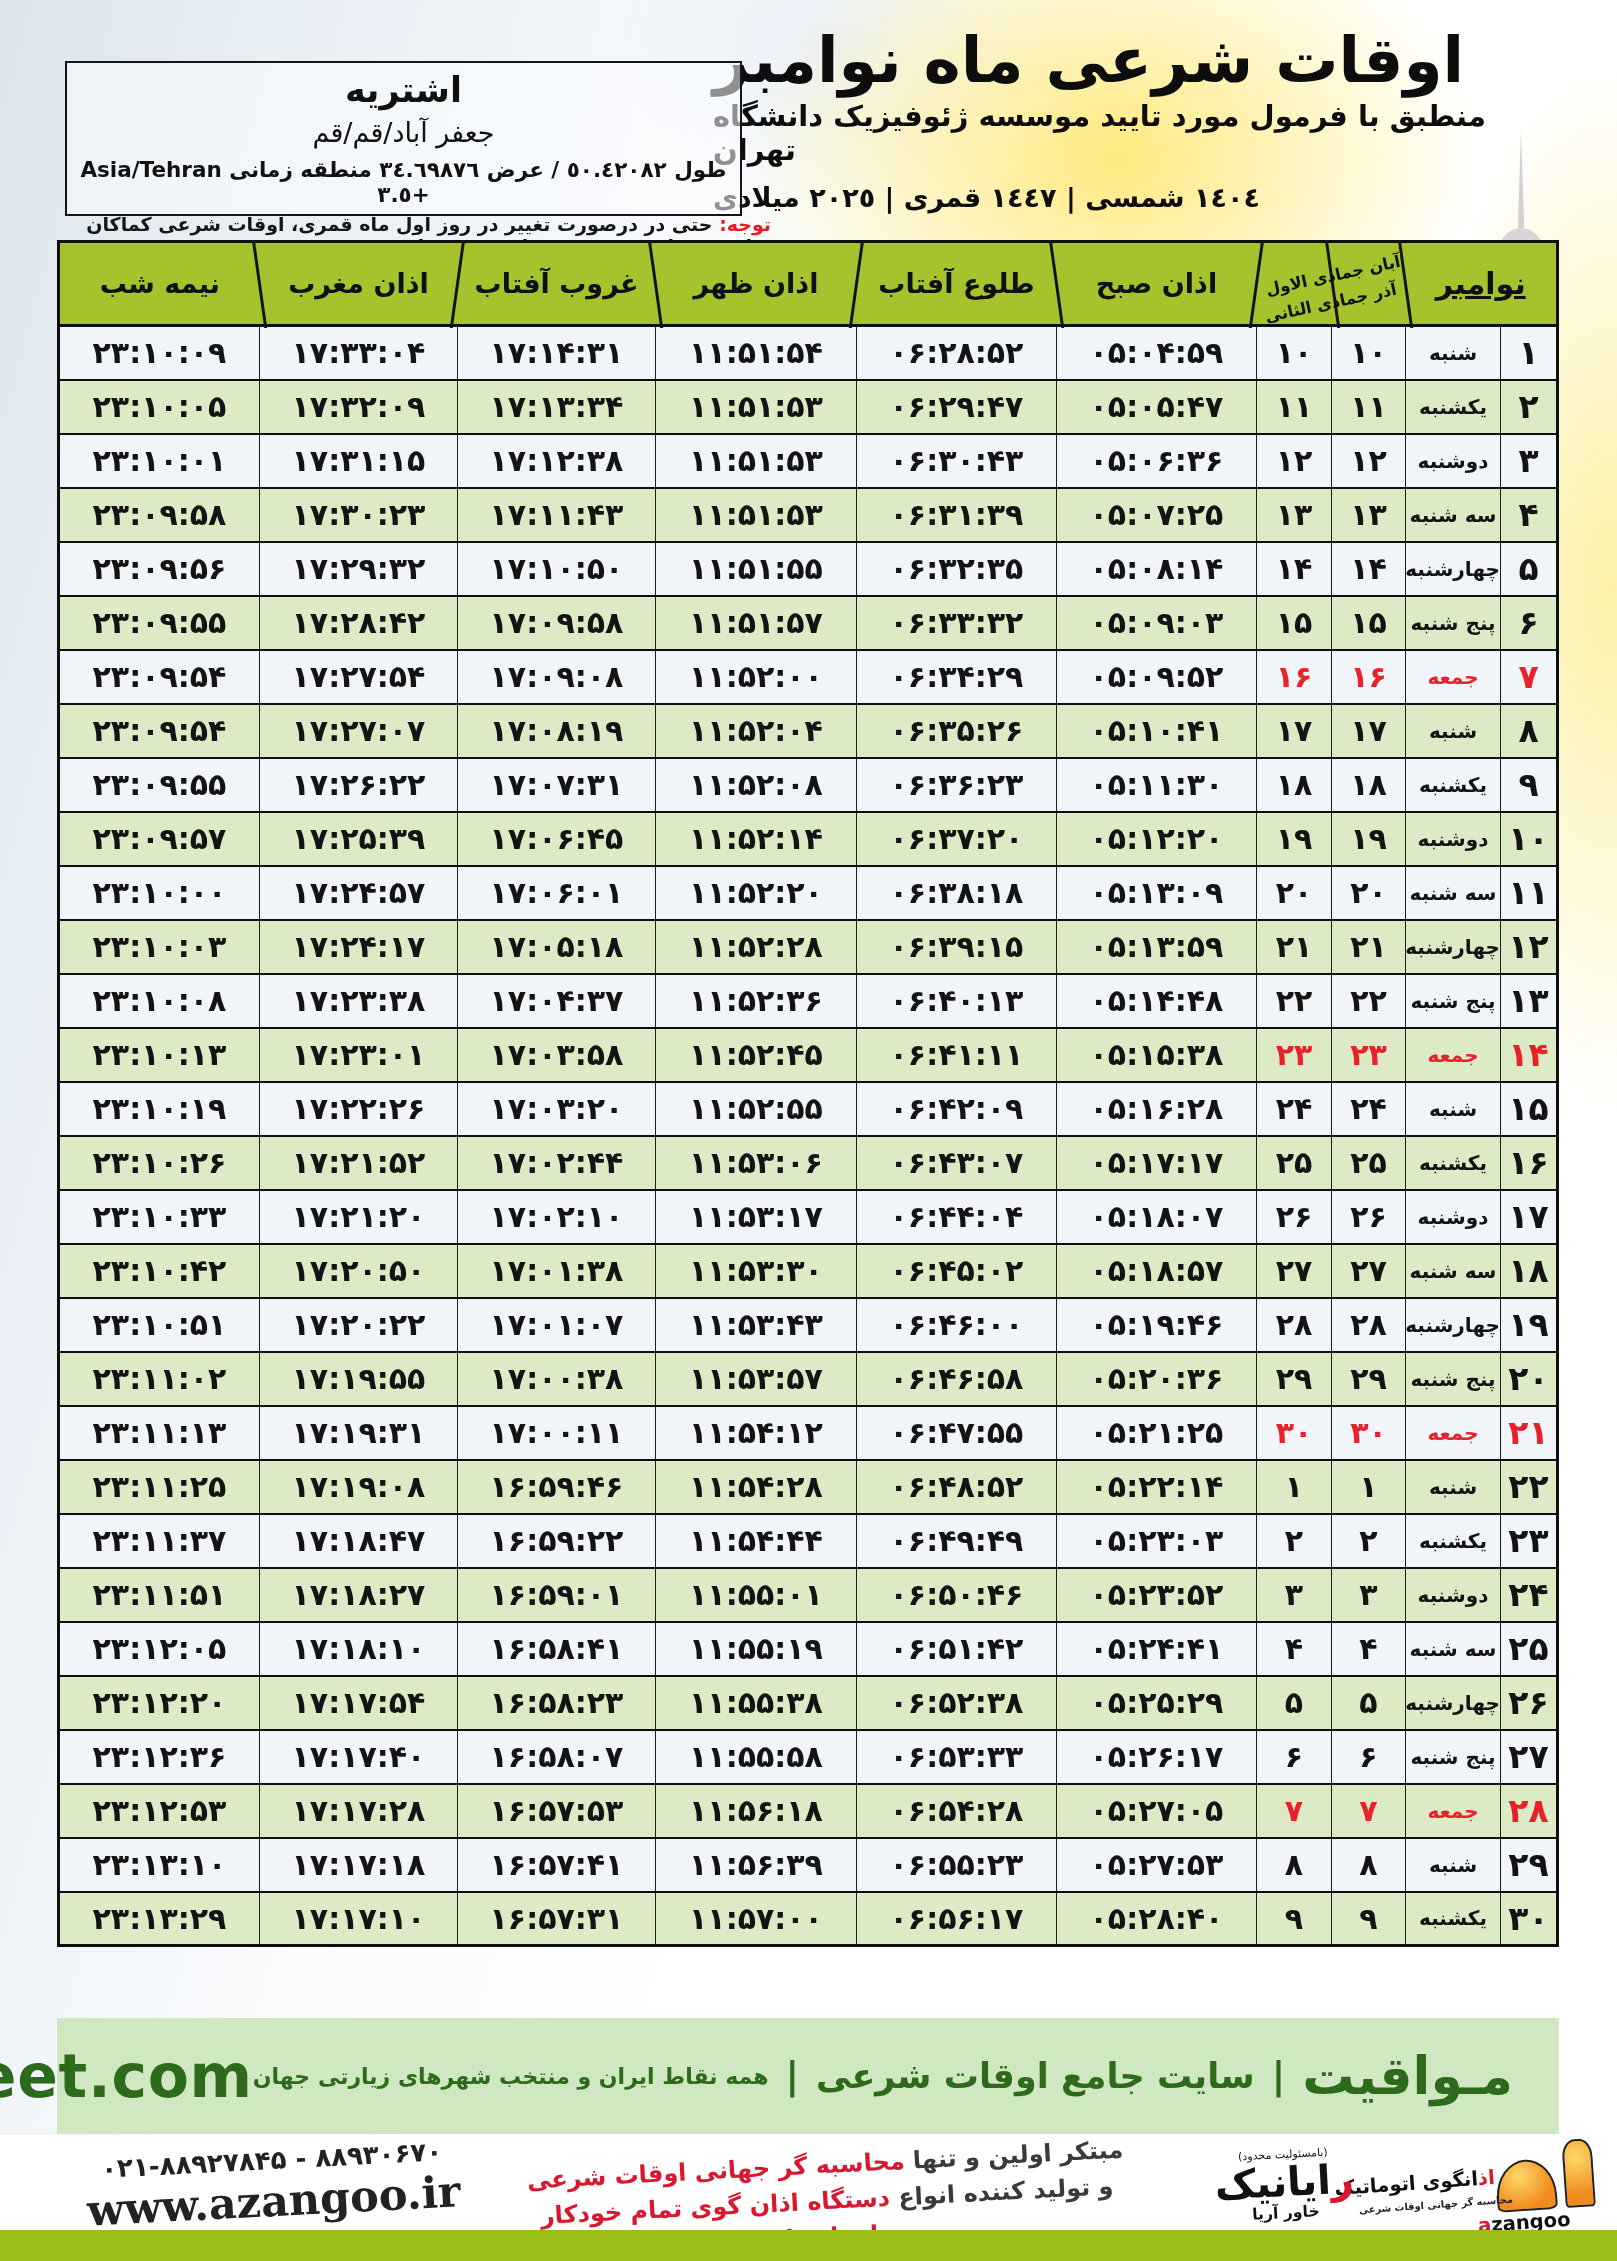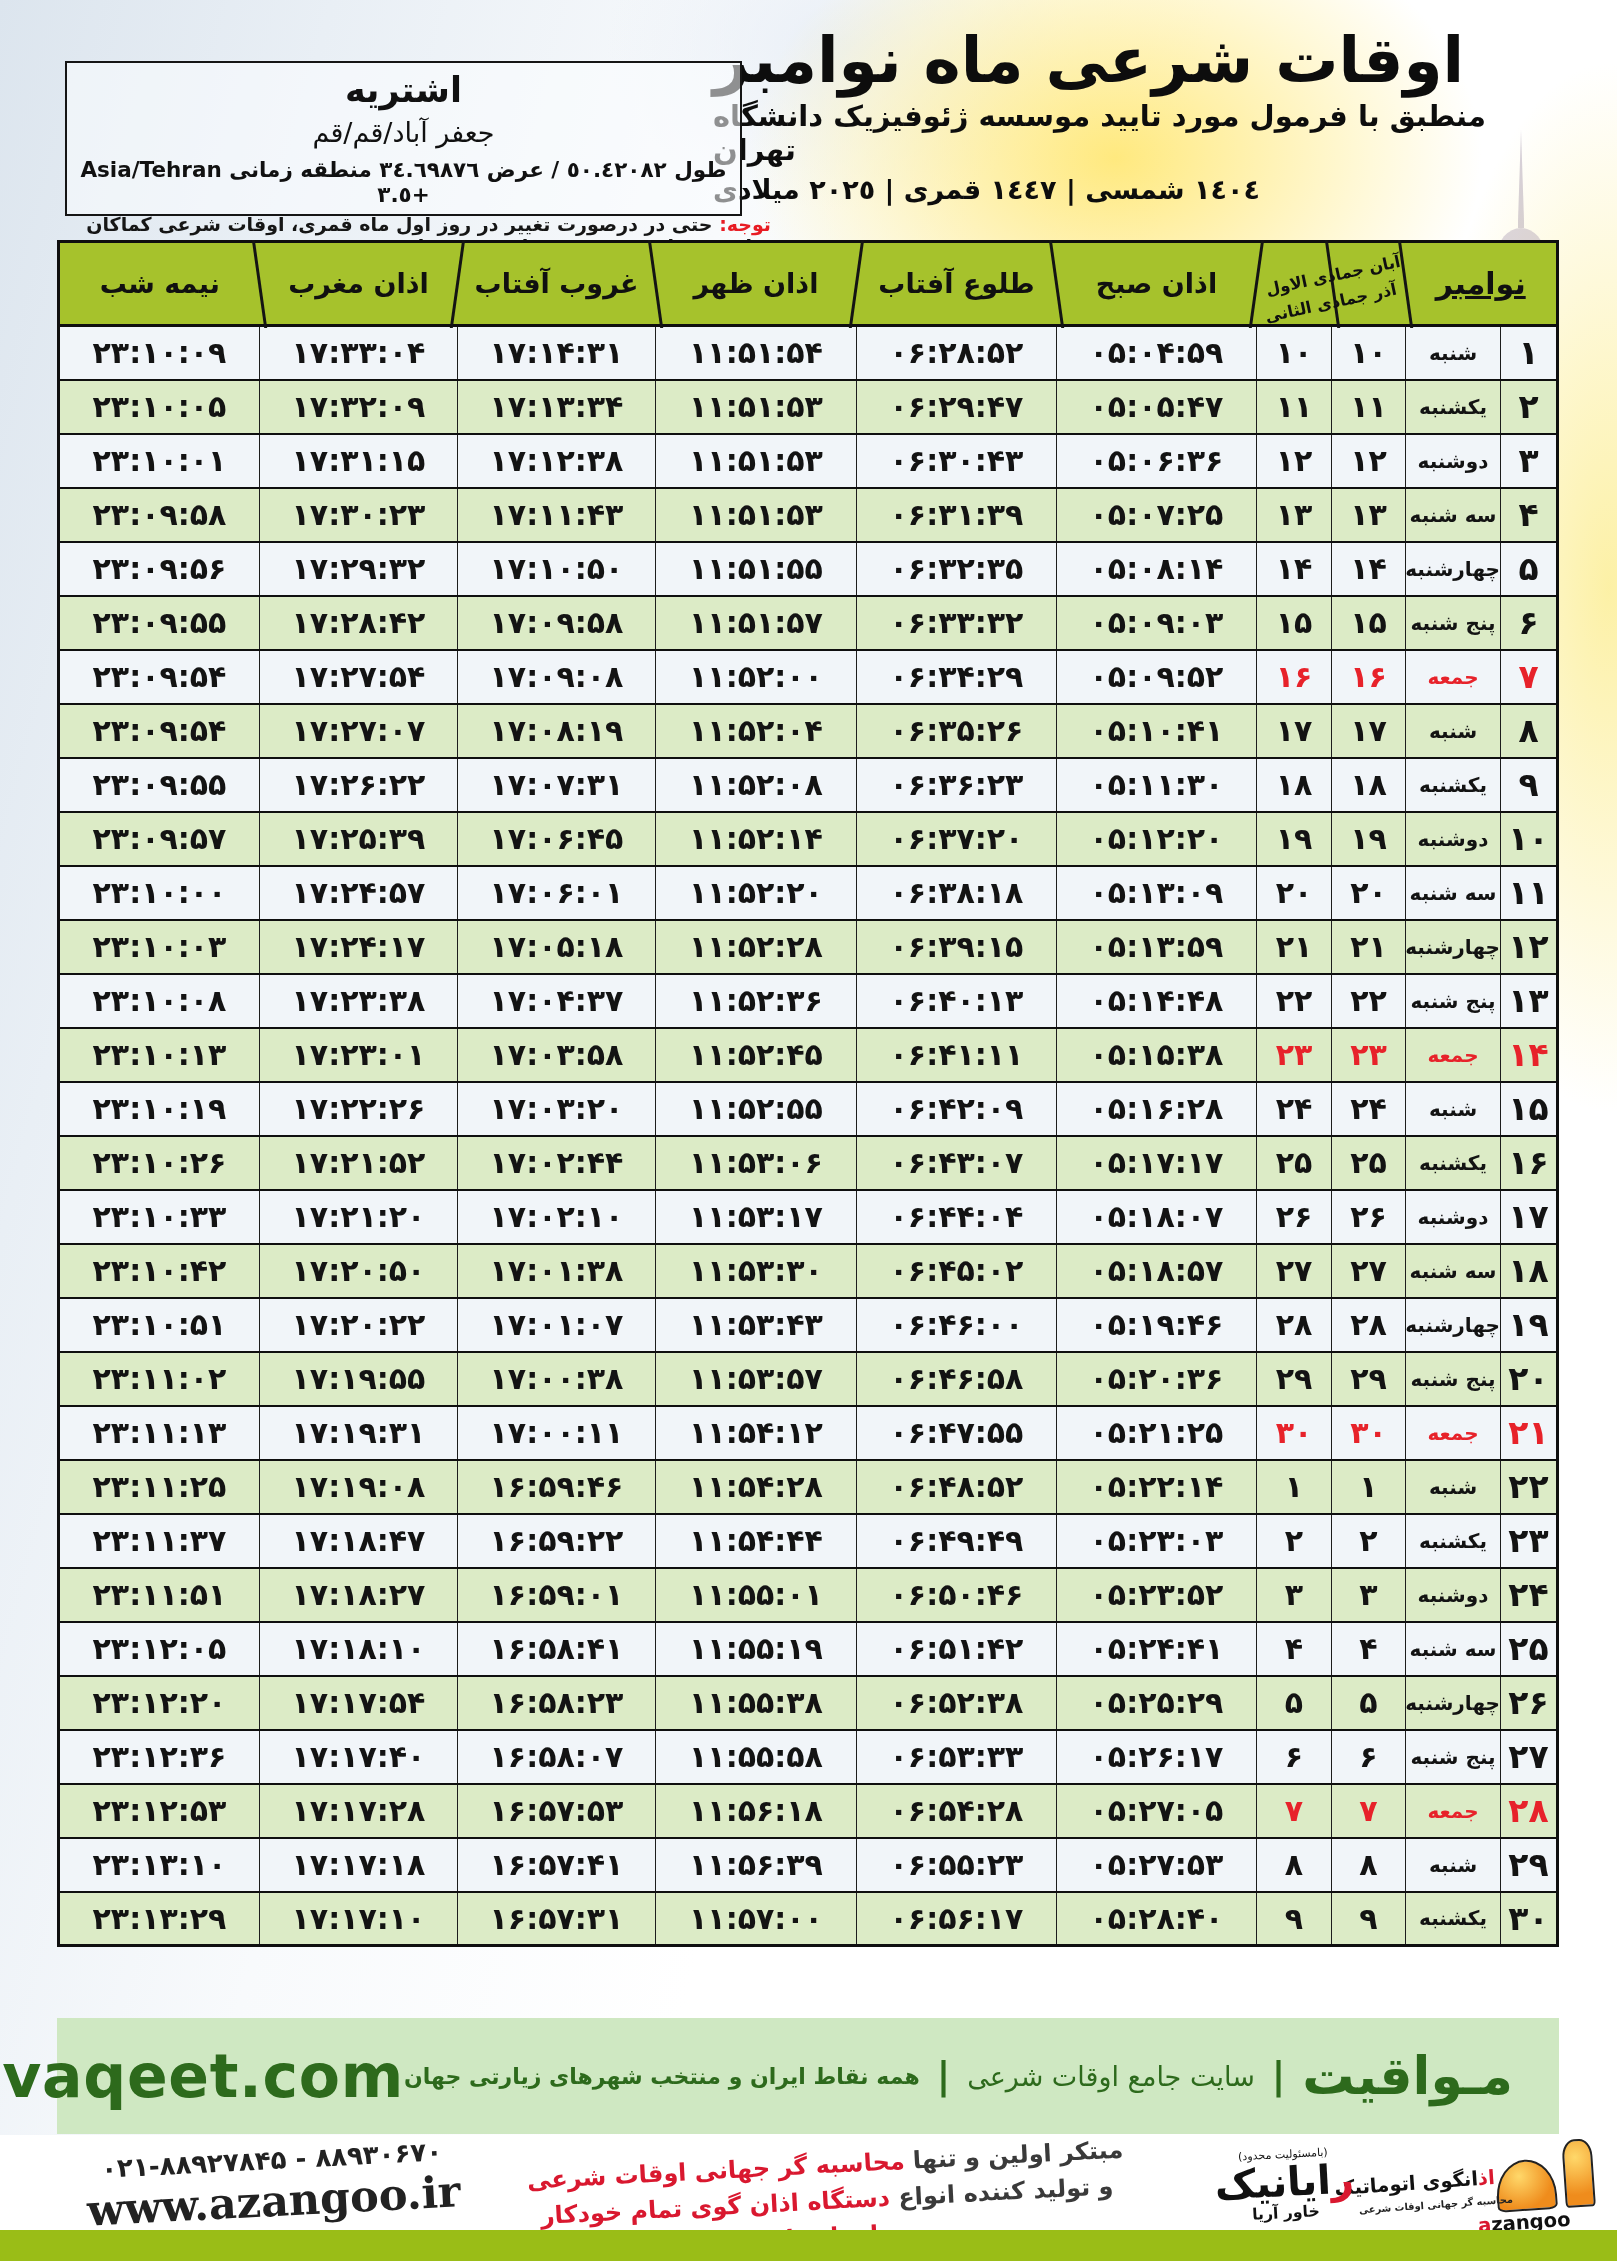--- a/index.html
+++ b/index.html
@@ -27,21 +27,21 @@
     text-align:center; z-index:2;margin-left:8px;
   }
   .loc-name { font-size:35px; font-weight:bold; color:#111; }
   .loc-address { font-size:27px; color:#111; }
   .loc-coords { font-size:21.5px; font-weight:bold; color:#111; margin-top:2.6px; }
 
   
   .title-block { position:absolute; left:714px; top:26px; width:848px; text-align:left; z-index:1; color:#0d0d0d; }
   .page-title { font-size:63px; font-weight:bold; line-height:1.12; }
   .page-subtitle { font-size:29px; font-weight:bold; margin-top:2.6px; }
-  .calendar-years { font-size:27px; font-weight:600; margin-top:7px; }
+  .calendar-years { font-size:27px; font-weight:600; margin-top:15px; }
 
   
   .note-line { position:absolute; right:846px; left:58px; top:213px; font-size:19px; font-weight:bold; color:#161616; text-align:right; z-index:2; }
   .note-line .note-label { color:#e81c24; }
 
   
   .table-wrap { position:absolute; left:58px; top:240px; z-index:2; }
   table.times { border-collapse:collapse; table-layout:fixed; width:1502px; direction:rtl; border:3.3px solid #0f0f0f; background:#fff; }
   table.times th {
     position:relative; background:#a6c22c; height:84px; border-bottom:3.3px solid #0f0f0f;
@@ -73,21 +73,21 @@
   tr.fri td.c-n, tr.fri td.c-wd, tr.fri td.c-num { color:#e7222a; }
 
   
   .mavaqeet-bar {
     position:absolute; left:58px; top:2018px; width:1502px; height:116px; background:#cfe8c2;
     display:flex; align-items:center; justify-content:space-between; padding:0 46px; z-index:2; color:#2d6a1c;
   }
   .mv-fa { display:flex; align-items:center; gap:17px; white-space:nowrap; }
   .mv-brand { font-size:52px; font-weight:bold; }
   .mv-sep { font-size:37px; font-weight:bold; }
-  .mv-tag1 { font-size:27px; font-weight:normal; }
+  .mv-tag1 { font-size:35px; font-weight:bold; }
   .mv-tag2 { font-size:22px; font-weight:600; }
   .mv-domain { font-size:60px; font-weight:800; direction:ltr; letter-spacing:0.7px; }
 
   
   .bottom-strip { position:absolute; left:0; top:2135px; width:1618px; height:95px; background:#fff; z-index:2; }
   .contact-block { position:absolute; left:65px; top:10.4px; width:418px; text-align:center; transform:rotate(-3deg); color:#222; }
   .contact-phone { font-size:26px; font-weight:bold; direction:ltr; }
   .contact-site { font-size:43px; font-weight:bold; font-family:"DejaVu Serif", serif; margin-top:1.3px; }
   .claims-block { position:absolute; left:502px; top:11.7px; width:652px; text-align:center; transform:rotate(-3deg); font-size:24px; font-weight:bold; color:#3a3a3a; line-height:1.5; }
   .claims-block .red { color:#d9182f; }

